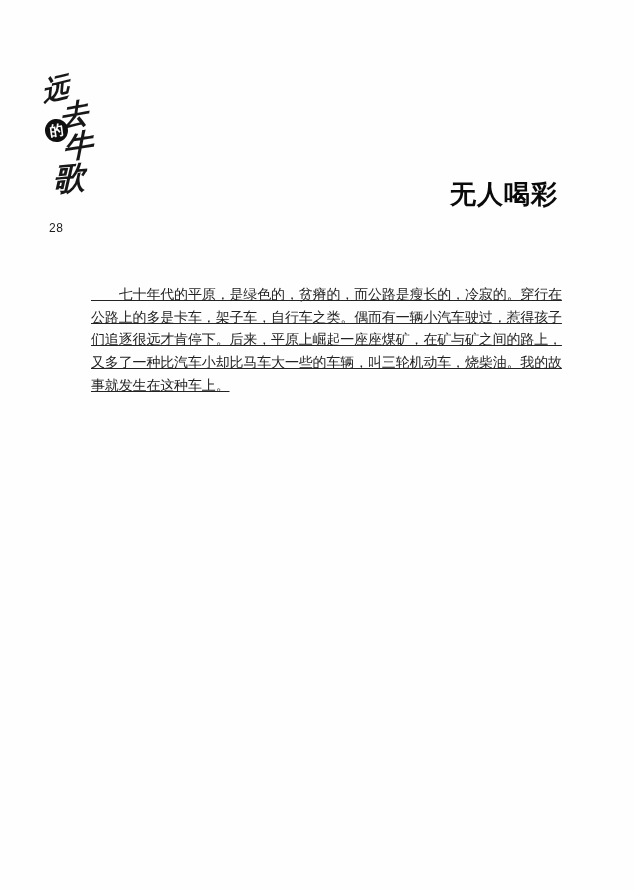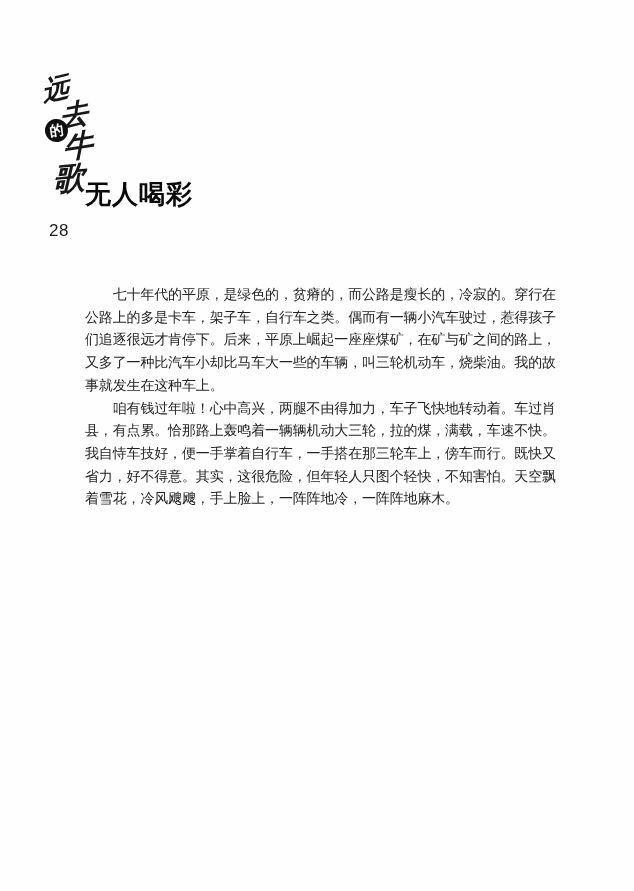--- a/index.html
+++ b/index.html
@@ -34,46 +34,47 @@
     font-style: normal;
     transform: rotate(-8deg);
   }
   .lg.c3 { left: 63px; top: 131px; font-size: 30px; transform: rotate(-9deg) skewX(-7deg); }
   .lg.c4 { left: 53px; top: 162px; font-size: 32px; transform: rotate(-5deg) skewX(-4deg); }
 
   .page-number {
     position: absolute;
     left: 49px; top: 221px;
     font-family: "Liberation Sans", "DejaVu Sans", sans-serif;
-    font-size: 17px;
+    font-size: 12px;
     color: #1c1c1c;
     letter-spacing: 0.5px;
   }
 
   .chapter-title {
     position: absolute;
     left: 85px; top: 177px;
     width: 473px;
     margin: 0;
-    text-align: left;
+    text-align: right;
     font-size: 26px;
     font-weight: 700;
     letter-spacing: 1px;
     color: #0a0a0a;
   }
 
   .body-text {
     position: absolute;
-    left: 85px; top: 284px;
+    left: 91px; top: 284px;
     width: 473px;
     font-size: 14px;
     line-height: 22.7px;
     letter-spacing: -0.15px;
     color: #232323;
     text-align: justify;
+    text-decoration: underline;
   }
   .body-text p.para { margin: 0; white-space: pre-line; }
 </style>
 </head>
 <body>
 
 <div class="page">
 
   <div class="logo">
     <span class="lg c0">远</span>
@@ -86,20 +87,15 @@
   <div class="page-number">28</div>
 
   <h1 class="chapter-title">无人喝彩</h1>
 
   <div class="body-text">
       <p class="para">　　七十年代的平原，是绿色的，贫瘠的，而公路是瘦长的，冷寂的。穿行在
 公路上的多是卡车，架子车，自行车之类。偶而有一辆小汽车驶过，惹得孩子
 们追逐很远才肯停下。后来，平原上崛起一座座煤矿，在矿与矿之间的路上，
 又多了一种比汽车小却比马车大一些的车辆，叫三轮机动车，烧柴油。我的故
 事就发生在这种车上。</p>
-      <p class="para">　　咱有钱过年啦！心中高兴，两腿不由得加力，车子飞快地转动着。车过肖
-县，有点累。恰那路上轰鸣着一辆辆机动大三轮，拉的煤，满载，车速不快。
-我自恃车技好，便一手掌着自行车，一手搭在那三轮车上，傍车而行。既快又
-省力，好不得意。其实，这很危险，但年轻人只图个轻快，不知害怕。天空飘
-着雪花，冷风飕飕，手上脸上，一阵阵地冷，一阵阵地麻木。</p>
     </div>
 
 </div>
 
 </body></html>

